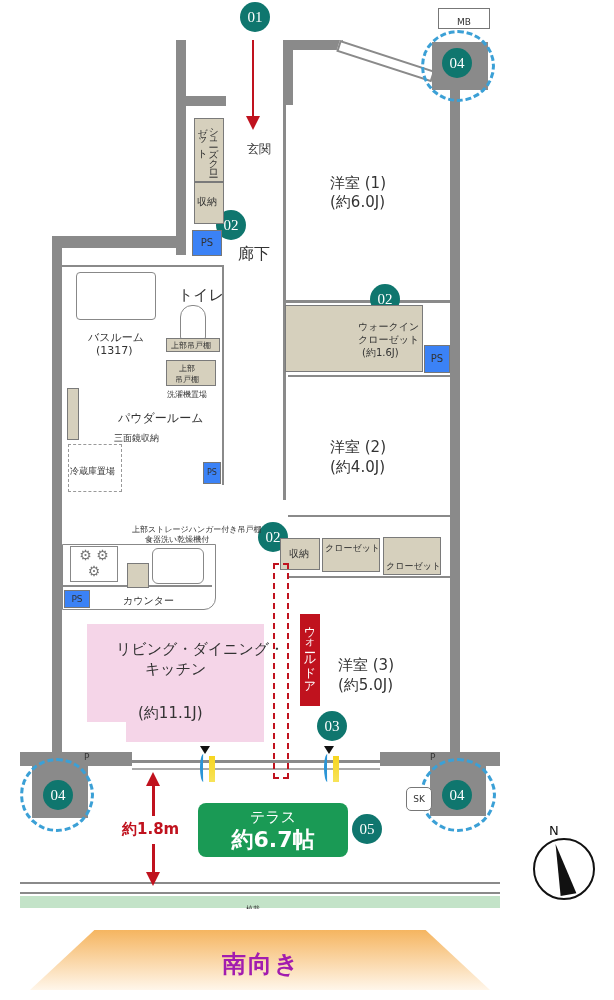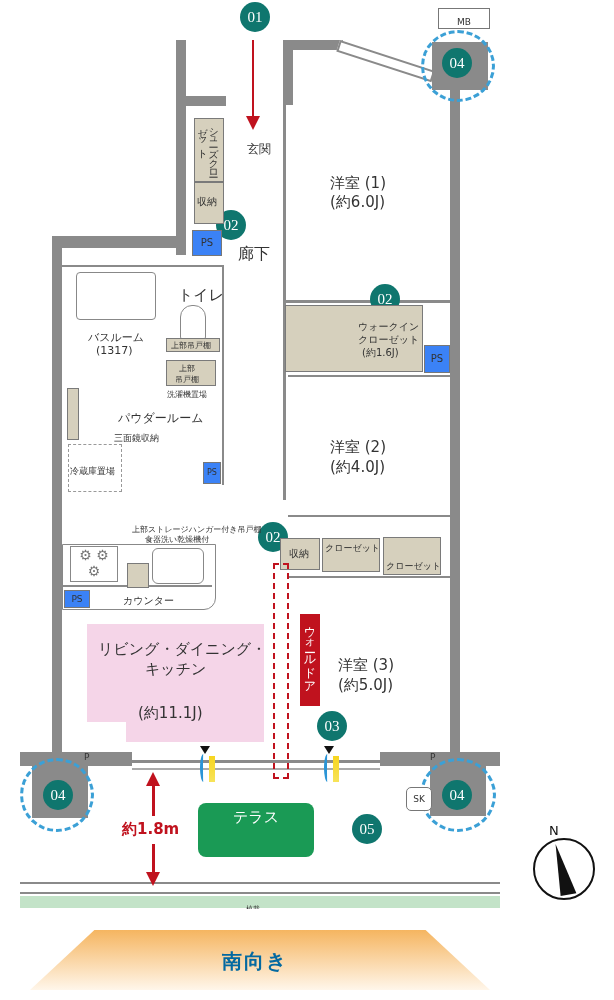--- a/index.html
+++ b/index.html
@@ -139,21 +139,21 @@
 <div class="tiny" style="left:145px;top:534px;">食器洗い乾燥機付</div>
 <div class="abs" style="left:62px;top:544px;width:154px;height:66px;border:1.5px solid #888;border-radius:0 0 12px 0;box-sizing:border-box;"></div>
 <div class="abs" style="left:70px;top:546px;width:48px;height:36px;border:1px solid #888;box-sizing:border-box;font-size:14px;line-height:16px;text-align:center;color:#777;">⚙ ⚙<br>⚙</div>
 <div class="storage" style="left:127px;top:563px;width:22px;height:25px;border-width:1px;"></div>
 <div class="abs" style="left:152px;top:548px;width:52px;height:36px;border:1.5px solid #888;border-radius:6px;box-sizing:border-box;"></div>
 <div class="ps" style="left:64px;top:590px;width:26px;height:18px;line-height:16px;font-size:9px;">PS</div>
 <div class="small" style="left:123px;top:594px;">カウンター</div>
 
 <div class="abs" style="left:87px;top:624px;width:177px;height:98px;background:#f5d5e8;"></div>
 <div class="abs" style="left:126px;top:722px;width:138px;height:20px;background:#f5d5e8;"></div>
-<div class="room-label" style="left:98px;top:640px;text-align:right;">リビング・ダイニング・</div>
+<div class="room-label" style="left:116px;top:640px;text-align:right;">リビング・ダイニング・</div>
 <div class="room-label" style="left:145px;top:660px;">キッチン</div>
 <div class="room-label" style="left:138px;top:680px;margin-top:24px;">(約11.1J)</div>
 
 <div class="tiny" style="left:84px;top:752px;font-size:9px;">P</div>
 <div class="tiny" style="left:430px;top:752px;font-size:9px;">P</div>
 
 <div class="abs" style="left:200px;top:746px;width:0;height:0;border-left:5px solid transparent;border-right:5px solid transparent;border-top:8px solid #111;"></div>
 <div class="abs" style="left:209px;top:756px;width:6px;height:26px;background:linear-gradient(#f7d51f,#f7e35a);"></div>
 <div class="abs" style="left:200px;top:754px;width:4px;height:28px;border-left:3px solid #2b95d6;border-radius:50%;"></div>
 <div class="abs" style="left:324px;top:746px;width:0;height:0;border-left:5px solid transparent;border-right:5px solid transparent;border-top:8px solid #111;"></div>
@@ -165,24 +165,25 @@
 <div class="line" style="left:20px;top:892px;width:480px;height:2px;"></div>
 <div class="abs" style="left:20px;top:896px;width:480px;height:12px;background:#c3e3c8;"></div>
 <div class="tiny" style="left:246px;top:904px;font-size:7px;height:5px;overflow:hidden;">植栽</div>
 
 <div class="abs" style="left:152px;top:782px;width:3px;height:34px;background:#c0121e;"></div>
 <div class="abs" style="left:146px;top:772px;width:0;height:0;border-left:7px solid transparent;border-right:7px solid transparent;border-bottom:14px solid #c0121e;"></div>
 <div class="abs" style="left:122px;top:820px;color:#c0121e;font-weight:bold;font-size:15px;">約1.8m</div>
 <div class="abs" style="left:152px;top:844px;width:3px;height:30px;background:#c0121e;"></div>
 <div class="abs" style="left:146px;top:872px;width:0;height:0;border-left:7px solid transparent;border-right:7px solid transparent;border-top:14px solid #c0121e;"></div>
 
-<div class="abs" style="left:198px;top:803px;width:116px;height:54px;background:#1a9a55;border-radius:8px;color:#fff;text-align:center;">
+<div class="abs" style="left:198px;top:803px;width:150px;height:54px;background:#1a9a55;border-radius:8px;color:#fff;text-align:center;">
   <div style="font-size:15px;line-height:20px;margin-top:4px;">テラス</div>
+  <div style="font-size:22px;font-weight:bold;line-height:26px;">約6.7帖</div>
 </div>
 
 <div class="abs" style="left:406px;top:787px;width:26px;height:24px;border:1.5px solid #777;border-radius:5px;background:#fff;font-size:9px;line-height:22px;text-align:center;box-sizing:border-box;">SK</div>
 
 <div class="abs" style="left:533px;top:838px;width:62px;height:62px;border:2px solid #111;border-radius:50%;box-sizing:border-box;"></div>
 <div class="abs" style="left:556px;top:843px;width:0;height:0;border-left:4px solid transparent;border-right:12px solid transparent;border-bottom:52px solid #111;transform:rotate(-10deg);"></div>
 <div class="abs" style="left:549px;top:823px;font-size:13px;color:#111;">N</div>
 
 <div class="abs" style="left:30px;top:930px;width:460px;height:60px;background:linear-gradient(#f5b560,#fff6ea);clip-path:polygon(14% 0,86% 0,100% 100%,0 100%);"></div>
-<div class="abs" style="left:222px;top:948px;font-size:20px;font-weight:bold;color:#0369a1;letter-spacing:2px;">南向き</div>
+<div class="abs" style="left:222px;top:948px;font-size:24px;font-weight:bold;color:#a21caf;letter-spacing:2px;">南向き</div>
 
 </body></html>

